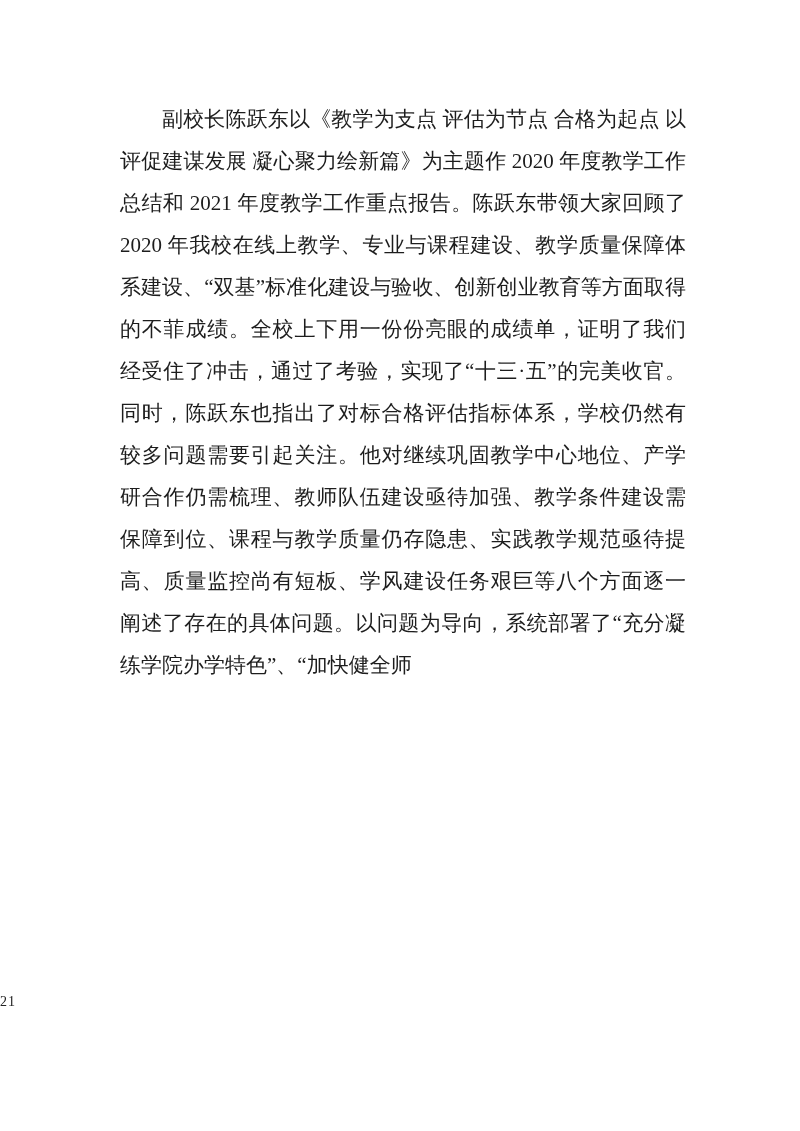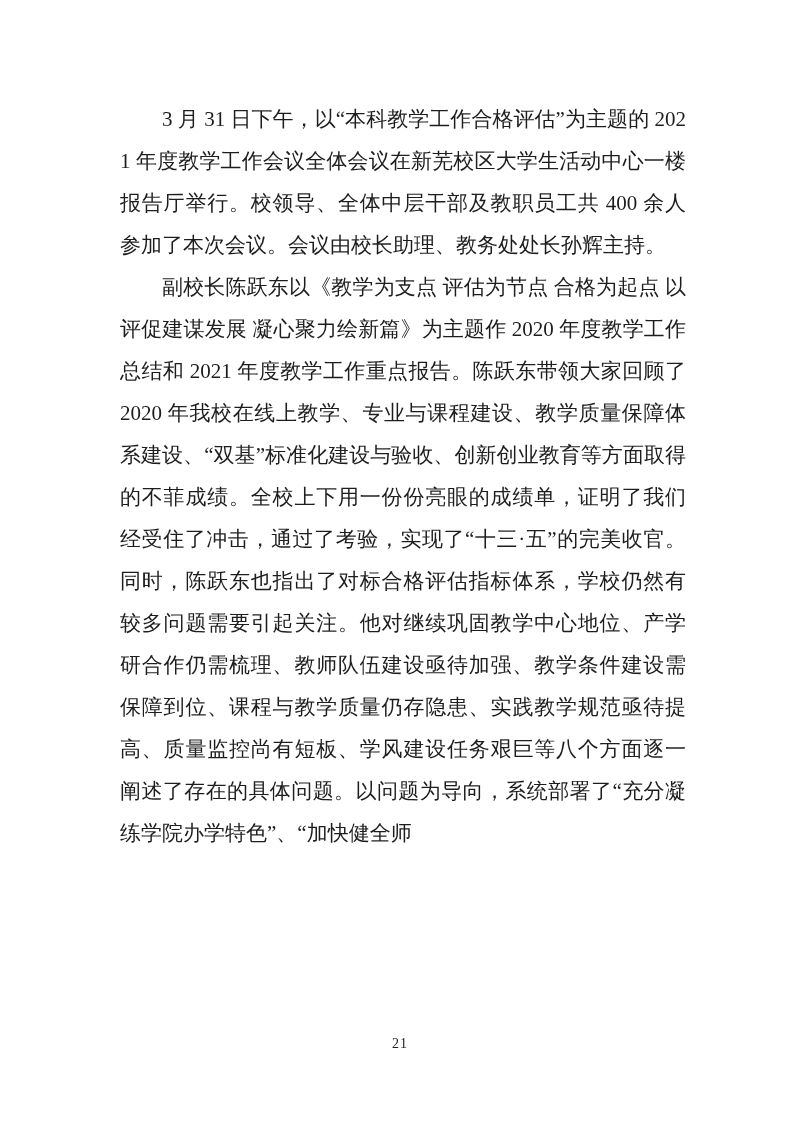--- a/index.html
+++ b/index.html
@@ -29,32 +29,30 @@
     line-height: 42px;
     text-align: justify;
     text-justify: inter-ideograph;
     text-indent: 2em;
     letter-spacing: 0px;
     word-break: break-all;
   }
   .page-number {
     position: absolute;
     left: 0;
-    top: 1036px;
+    top: 994px;
     width: 100%;
-    text-align: center;
     font-size: 14px;
     letter-spacing: 1px;
     color: #222222;
     font-family: "Liberation Serif", "DejaVu Serif", serif;
   }
 </style>
 </head>
 <body>
 
 <div class="page">
   <div class="doc-body">
 
-  <p class="para">3 月 31 日下午，以“本科教学工作合格评估”为主题的 2021 年度教学工作会议全体会议在新芜校区大学生活动中心一楼报告厅举行。校领导、全体中层干部及教职员工共 400 余人参加了本次会议。会议由校长助理、教务处处长孙辉主持。</p>
       <p class="para">副校长陈跃东以《教学为支点 评估为节点 合格为起点 以评促建谋发展 凝心聚力绘新篇》为主题作 2020 年度教学工作总结和 2021 年度教学工作重点报告。陈跃东带领大家回顾了 2020 年我校在线上教学、专业与课程建设、教学质量保障体系建设、“双基”标准化建设与验收、创新创业教育等方面取得的不菲成绩。全校上下用一份份亮眼的成绩单，证明了我们经受住了冲击，通过了考验，实现了“十三·五”的完美收官。同时，陈跃东也指出了对标合格评估指标体系，学校仍然有较多问题需要引起关注。他对继续巩固教学中心地位、产学研合作仍需梳理、教师队伍建设亟待加强、教学条件建设需保障到位、课程与教学质量仍存隐患、实践教学规范亟待提高、质量监控尚有短板、学风建设任务艰巨等八个方面逐一阐述了存在的具体问题。以问题为导向，系统部署了“充分凝练学院办学特色”、“加快健全师</p>
     </div>
   <div class="page-number">21</div>
 </div>
 
 </body></html>

